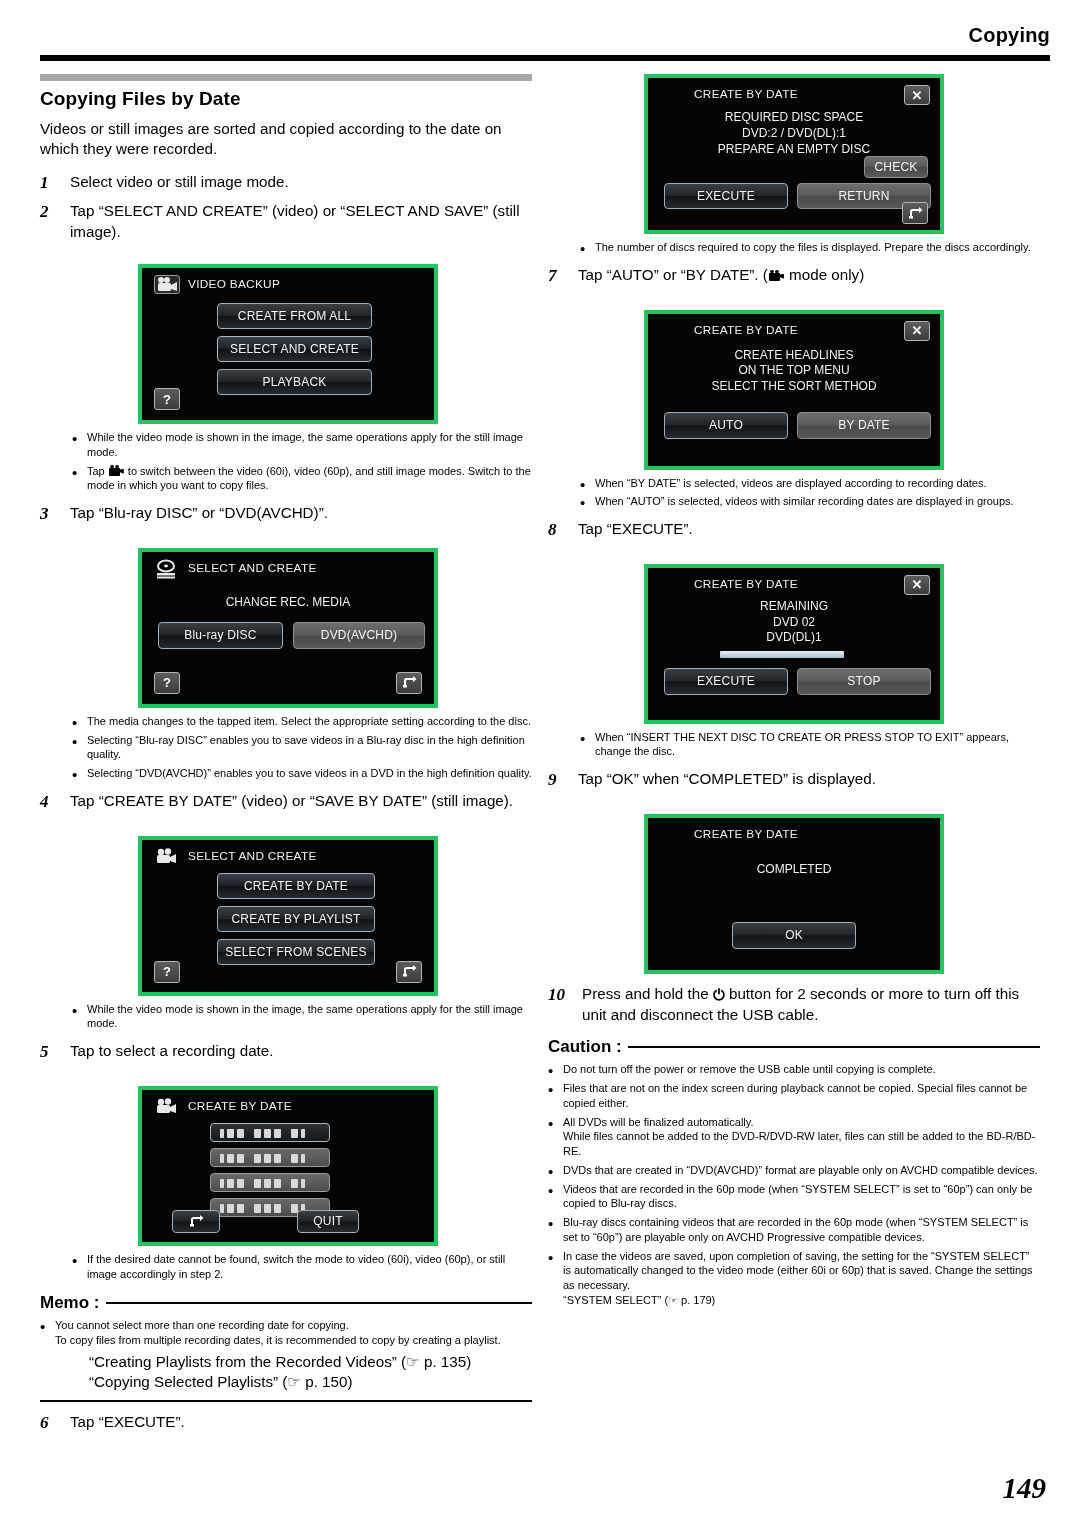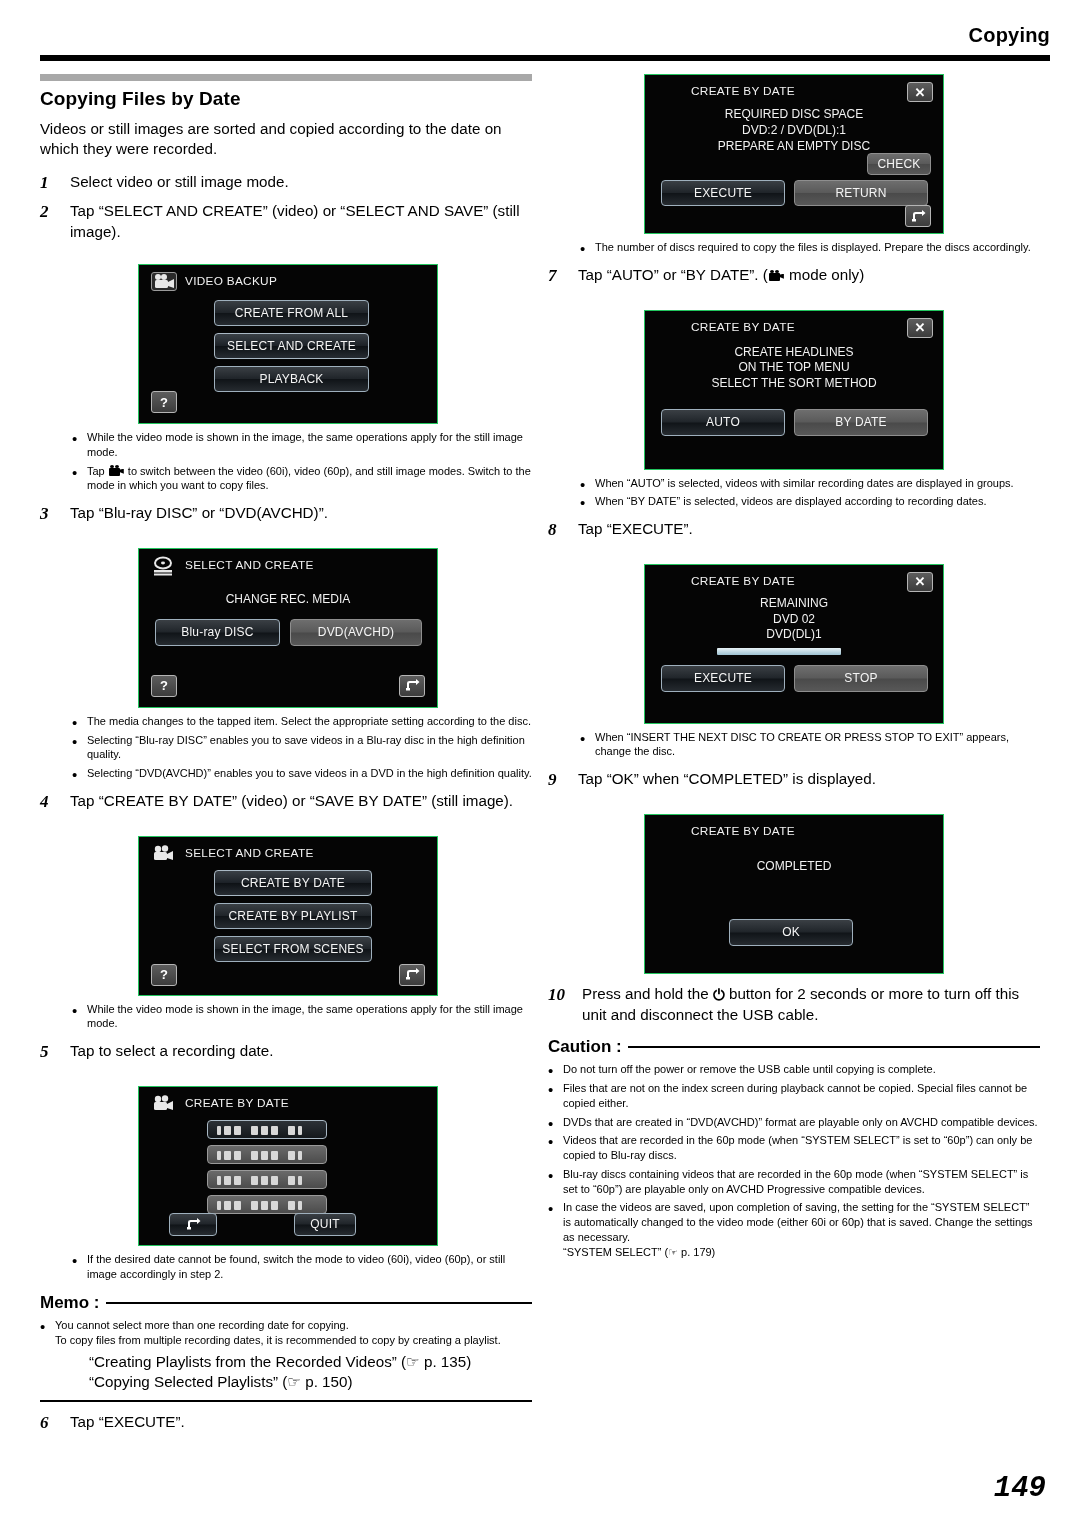--- a/index.html
+++ b/index.html
@@ -128,21 +128,21 @@
     margin: 7px 0 10px 0;
   }
 
   
   .lcd {
     position: relative;
     background: #050505;
     width: 300px;
     height: 160px;
     margin: 22px 0 6px 98px;
-    border: 1px solid #22c55e;
+    border: 4px solid #22c55e;
     color: #f2f2f2;
     font-size: 11.5px;
     overflow: hidden;
   }
   .lcd.right { margin-left: 96px; }
 
   .lcd-title {
     position: absolute;
     left: 44px; top: 9px;
     font-size: 11.8px;
@@ -274,21 +274,21 @@
   }
 
   
   .page-num {
     position: absolute;
     right: 34px;
     bottom: 22px;
     font-size: 29px;
     font-weight: bold;
     font-style: italic;
-    font-family: Liberation Mono, monospace;
+    font-family: Liberation Serif, serif;
   }
 </style>
 </head>
 <body>
 
 <div class="page-header">
   <div class="header-title">Copying</div>
   <div class="header-rule"></div>
 </div>
 
@@ -532,22 +532,22 @@
     <div class="lcd-title" style="left:46px;">CREATE BY DATE</div>
     <div class="sqbtn" style="right:10px;top:7px;width:26px;height:20px;">✕</div>
     <div class="lcd-center-text" style="top:34px;">CREATE HEADLINES
 ON THE TOP MENU
 SELECT THE SORT METHOD</div>
     <div class="btn sel" style="left:16px;top:98px;width:124px;height:27px;">AUTO</div>
     <div class="btn" style="left:149px;top:98px;width:134px;height:27px;">BY DATE</div>
   </div>
 
   <ul class="bullets indent">
+    <li>When “BY DATE” is selected, videos are displayed according to recording dates.</li>
     <li>When “AUTO” is selected, videos with similar recording dates are displayed in groups.</li>
-    <li>When “BY DATE” is selected, videos are displayed according to recording dates.</li>
   </ul>
 
   <div class="step">
     <div class="step-num">8</div>
     <div class="step-text">Tap “EXECUTE”.</div>
   </div>
 
   <div class="lcd right">
     <div class="lcd-title" style="left:46px;">CREATE BY DATE</div>
     <div class="sqbtn" style="right:10px;top:7px;width:26px;height:20px;">✕</div>
@@ -579,20 +579,22 @@
     <div class="step-text"><span>Press and hold the </span><span class="power-glyph">⏻</span><span> button for 2 seconds or more to turn off this unit and disconnect the USB cable.</span></div>
   </div>
 
   <div class="block-head">
     <span class="lbl">Caution :</span>
     <span class="ln"></span>
   </div>
   <ul class="bullets" style="margin-top:3px;">
     <li style="white-space:pre-line;">Do not turn off the power or remove the USB cable until copying is complete.</li>
     <li style="white-space:pre-line;">Files that are not on the index screen during playback cannot be copied. Special files cannot be copied either.</li>
+    <li style="white-space:pre-line;">All DVDs will be finalized automatically.
+While files cannot be added to the DVD-R/DVD-RW later, files can still be added to the BD-R/BD-RE.</li>
     <li style="white-space:pre-line;">DVDs that are created in “DVD(AVCHD)” format are playable only on AVCHD compatible devices.</li>
     <li style="white-space:pre-line;">Videos that are recorded in the 60p mode (when “SYSTEM SELECT” is set to “60p”) can only be copied to Blu-ray discs.</li>
     <li style="white-space:pre-line;">Blu-ray discs containing videos that are recorded in the 60p mode (when “SYSTEM SELECT” is set to “60p”) are playable only on AVCHD Progressive compatible devices.</li>
     <li style="white-space:pre-line;">In case the videos are saved, upon completion of saving, the setting for the “SYSTEM SELECT” is automatically changed to the video mode (either 60i or 60p) that is saved. Change the settings as necessary.
 “SYSTEM SELECT” (☞ p. 179)</li>
   </ul>
 
 </div>
 
 <div class="page-num">149</div>

